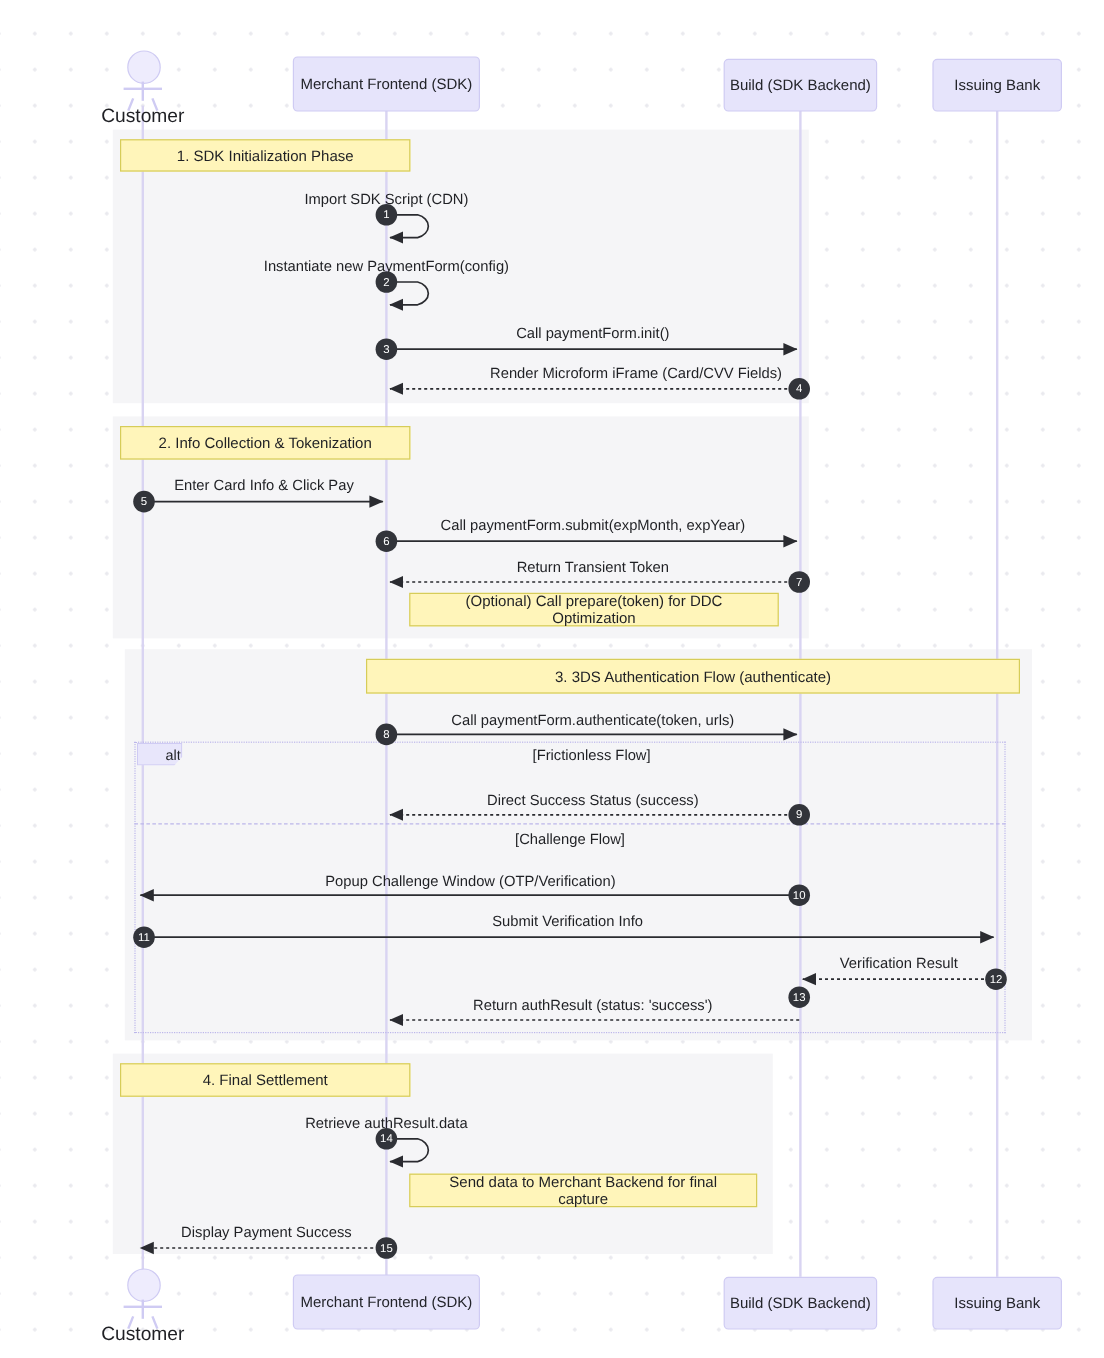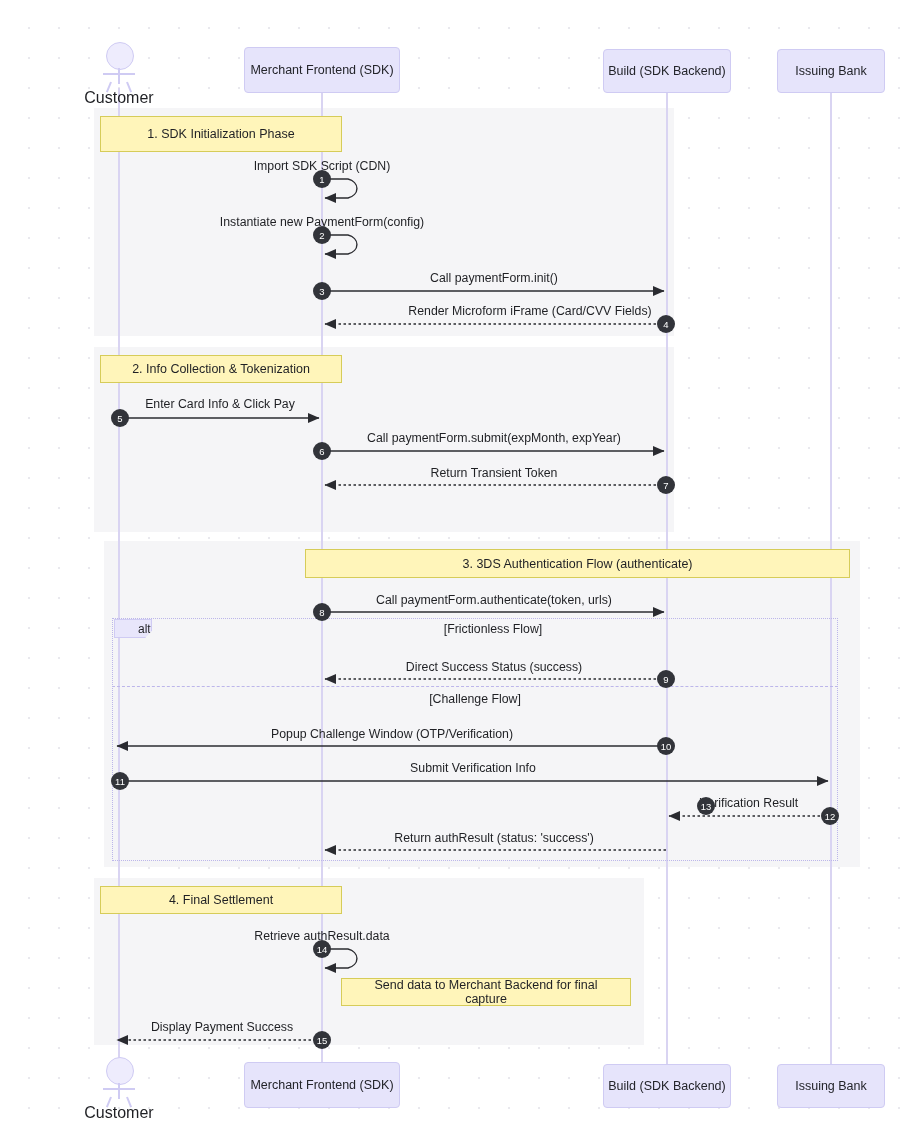--- a/index.html
+++ b/index.html
@@ -157,25 +157,26 @@
     <div class="actor-line" style="left:103px; top:1088px; width:32px; height:2px;"></div>
     <div class="actor-line" style="left:110px; top:1097px; width:2px; height:11px; transform:rotate(22deg); transform-origin:top center;"></div>
     <div class="actor-line" style="left:126px; top:1097px; width:2px; height:11px; transform:rotate(-22deg); transform-origin:top center;"></div>
     <div class="actor-label" style="left:69px; top:1104px; width:100px;">Customer</div>
   </div>
 
   <div class="pbox" style="left:244px; top:1062px; width:156px; height:46px;">Merchant Frontend (SDK)</div>
   <div class="pbox" style="left:603px; top:1064px; width:128px; height:44px;">Build (SDK Backend)</div>
   <div class="pbox" style="left:777px; top:1064px; width:108px; height:44px;">Issuing Bank</div>
 
-  <div class="note" style="left:100px; top:116px; width:242px; height:36px;">1. SDK Initialization Phase</div>
+  <div class="note" style="left:100px; top:116px; width:242px; height:27px;">1. SDK Initialization Phase</div>
   <div class="note" style="left:100px; top:355px; width:242px; height:28px;">2. Info Collection &amp; Tokenization</div>
   <div class="note" style="left:305px; top:549px; width:545px; height:29px;">3. 3DS Authentication Flow (authenticate)</div>
   <div class="note" style="left:100px; top:886px; width:242px; height:28px;">4. Final Settlement</div>
 
+  <div class="note" style="left:341px; top:494px; width:308px; height:28px;">(Optional) Call prepare(token) for DDC Optimization</div>
   <div class="note" style="left:341px; top:978px; width:290px; height:28px;">Send data to Merchant Backend for final capture</div>
 
   <div class="alt-frame" style="left:112px; top:618px; width:726px; height:243px;"></div>
   <div class="alt-sep" style="left:112px; top:686px; width:726px;"></div>
   <div class="alt-tag" style="left:114px; top:619px; width:38px; height:19px;padding-left:23px;">alt</div>
 
   <div class="branch-label" style="left:493px; top:622px;">[Frictionless Flow]</div>
   <div class="branch-label" style="left:475px; top:692px;">[Challenge Flow]</div>
 
   <svg class="arrows" width="920" height="1132">
@@ -240,17 +241,17 @@
   <div class="seqnum" style="left:313px; top:282px;">3</div>
   <div class="seqnum" style="left:657px; top:315px;">4</div>
   <div class="seqnum" style="left:111px; top:409px;">5</div>
   <div class="seqnum" style="left:313px; top:442px;">6</div>
   <div class="seqnum" style="left:657px; top:476px;">7</div>
   <div class="seqnum" style="left:313px; top:603px;">8</div>
   <div class="seqnum" style="left:657px; top:670px;">9</div>
   <div class="seqnum" style="left:657px; top:737px;">10</div>
   <div class="seqnum" style="left:111px; top:772px;">11</div>
   <div class="seqnum" style="left:821px; top:807px;">12</div>
-  <div class="seqnum" style="left:657px; top:797px;margin-left:40px;">13</div>
+  <div class="seqnum" style="left:657px; top:822px;">13</div>
   <div class="seqnum" style="left:313px; top:940px;">14</div>
   <div class="seqnum" style="left:313px; top:1031px;">15</div>
 
 </div>
 
 </body></html>

